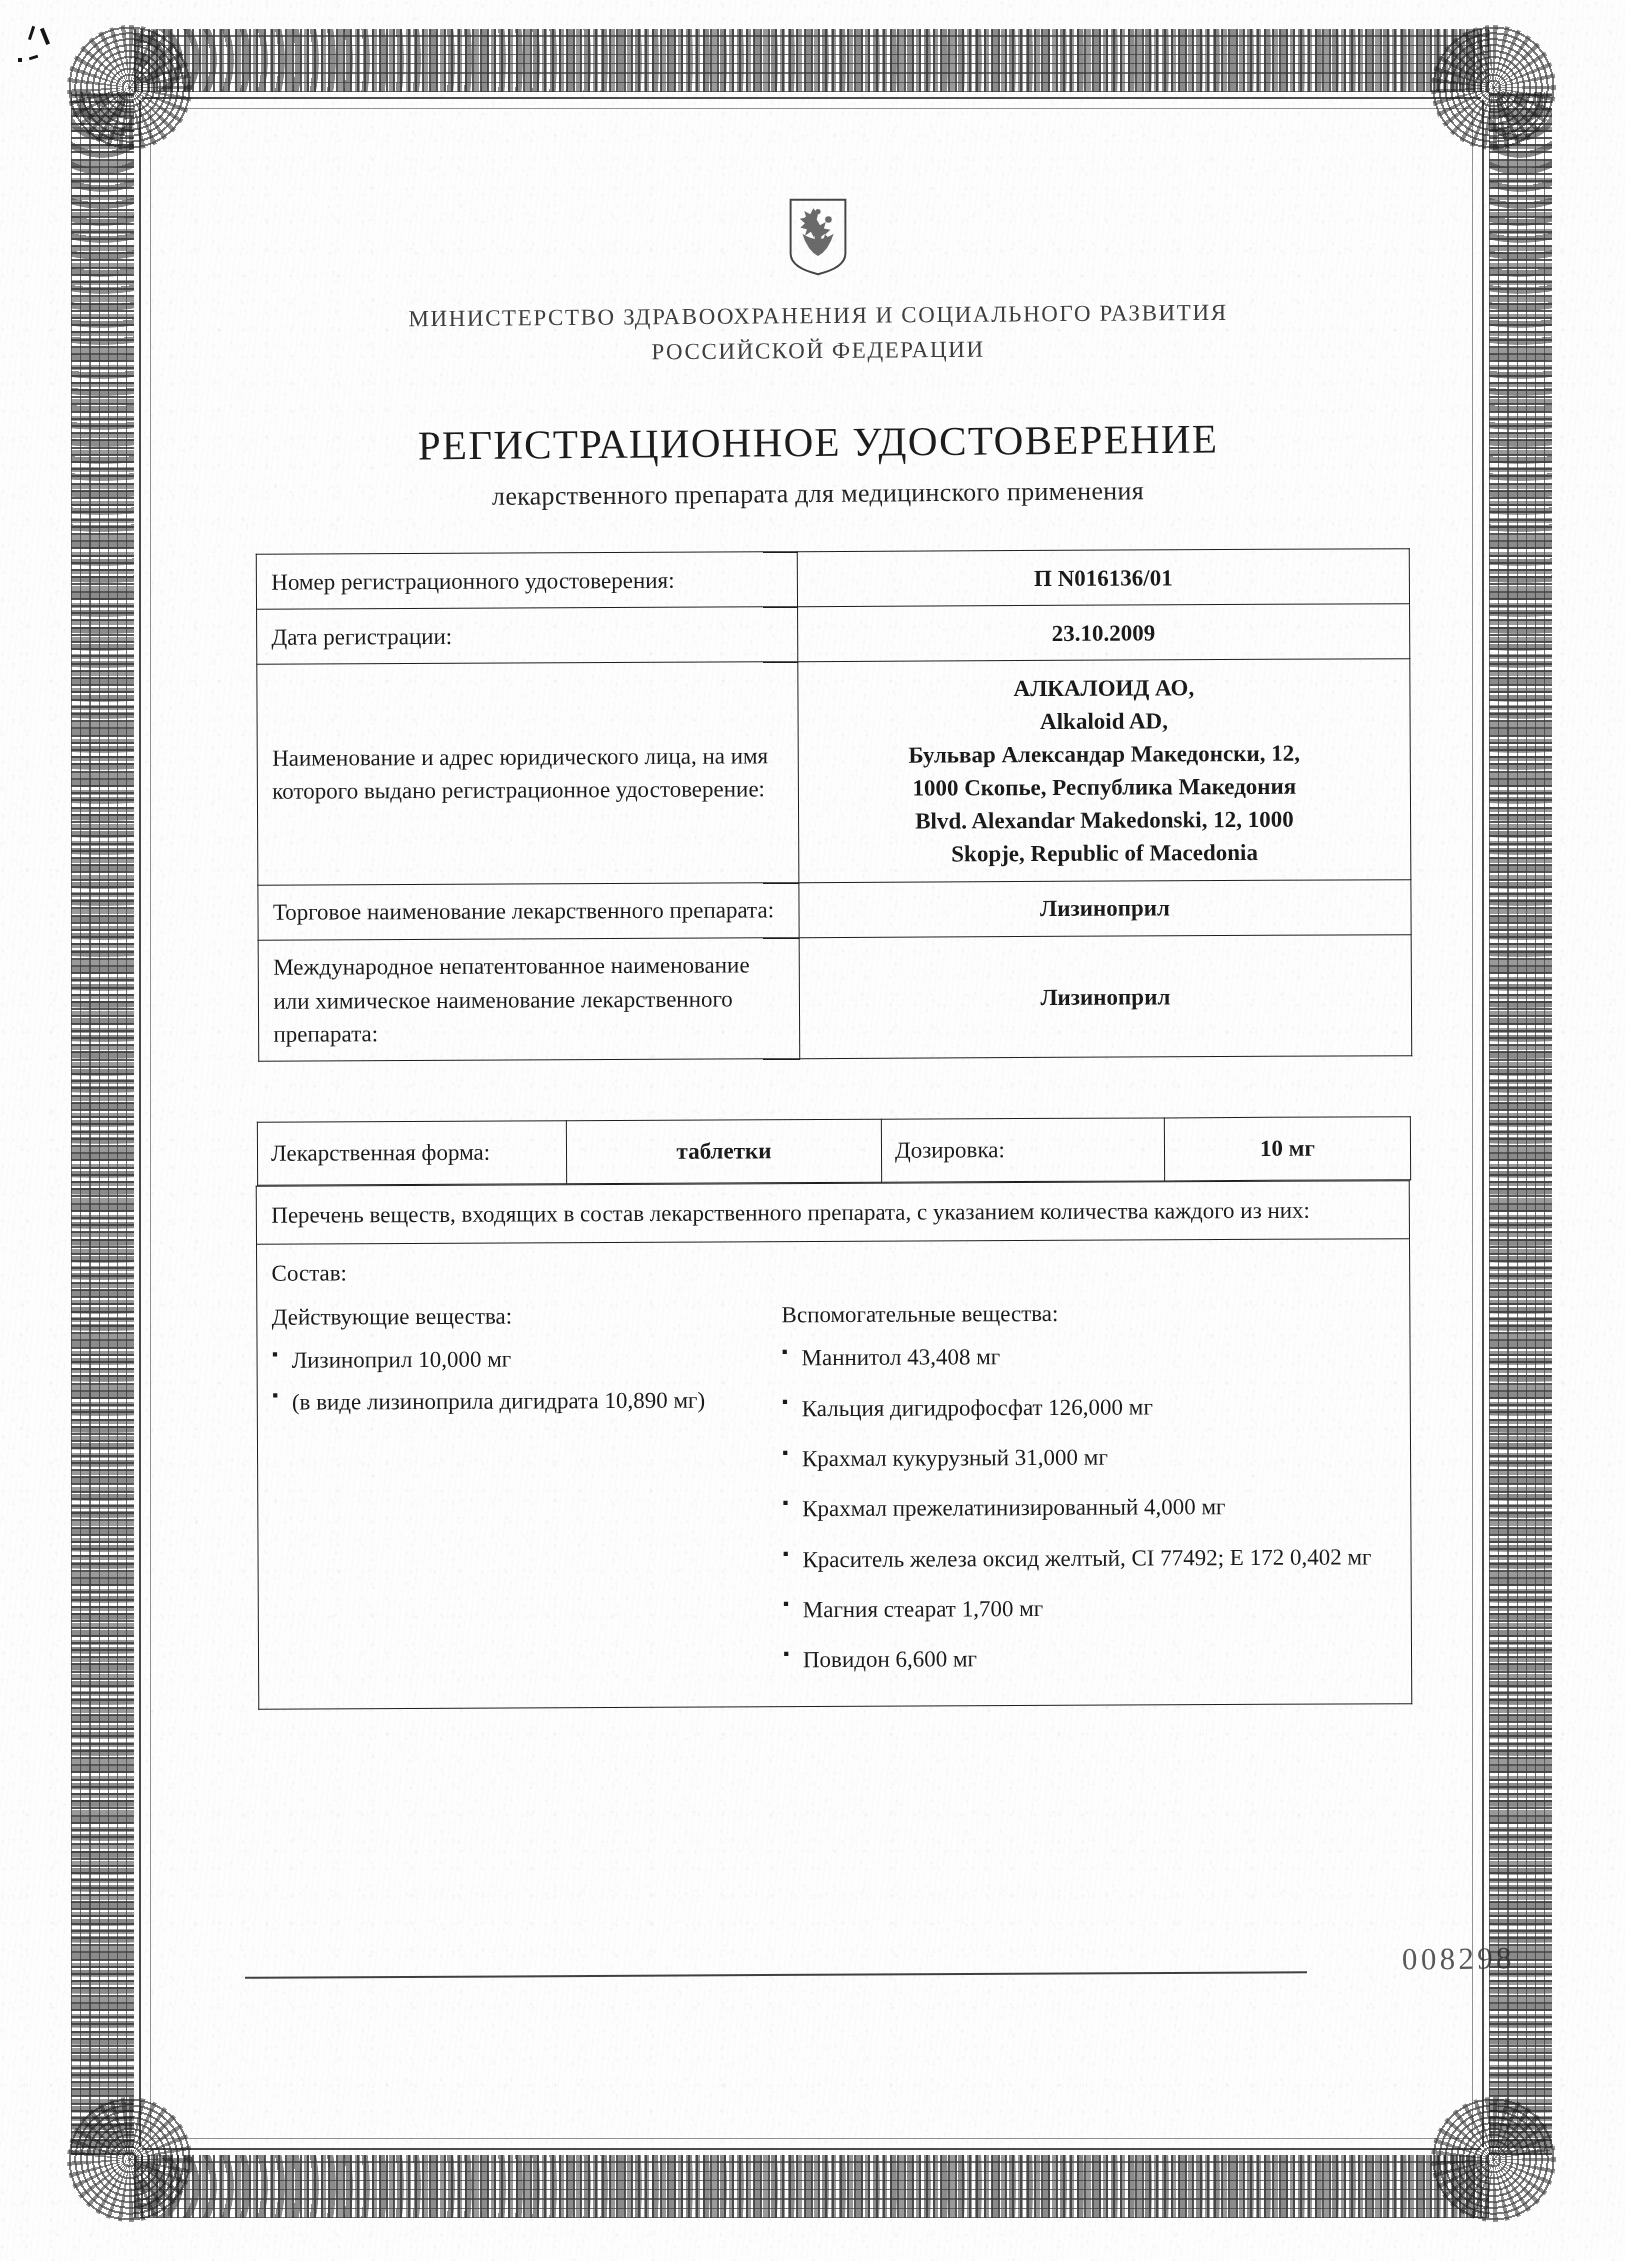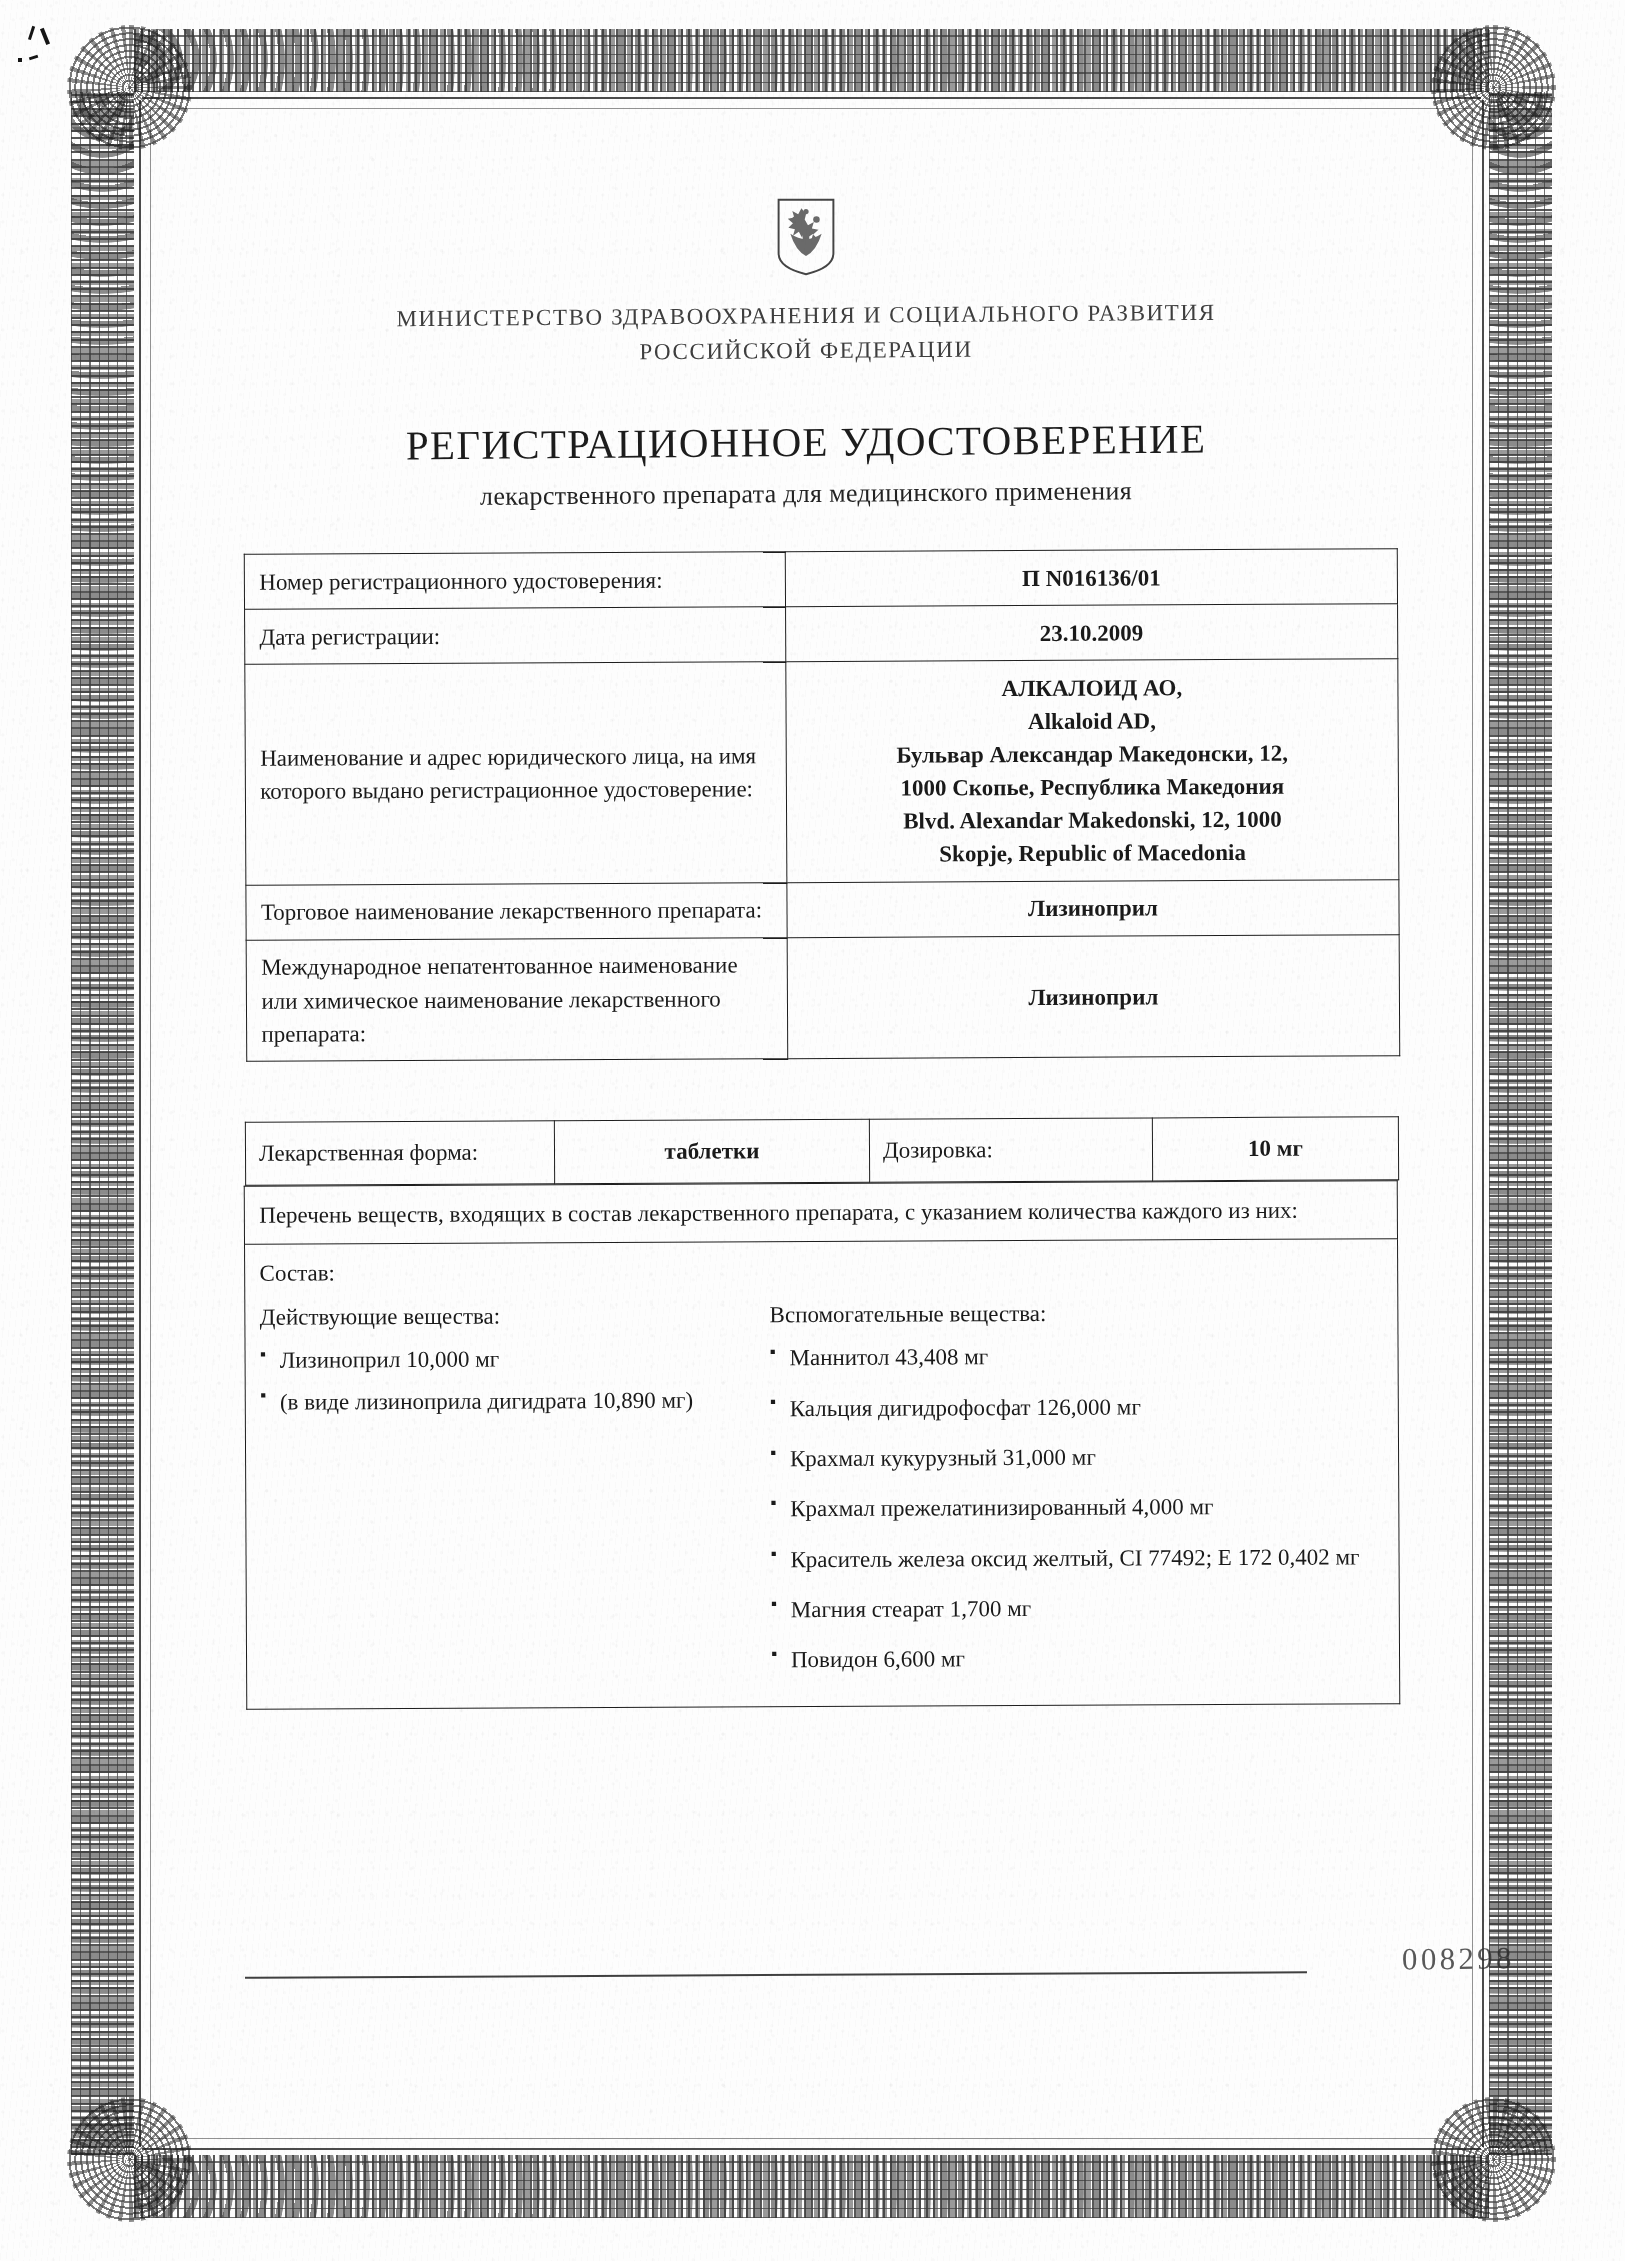--- a/index.html
+++ b/index.html
@@ -104,21 +104,21 @@
   #ir-left{top:71px;left:68px;bottom:71px;width:2px}
   #ir-right{top:71px;right:68px;bottom:71px;width:2px}
   #ir2-top{left:81px;top:79px;right:81px;height:1.3px;opacity:.6}
   #ir2-bot{left:81px;bottom:79px;right:81px;height:1.3px;opacity:.6}
   #ir2-left{top:81px;left:79px;bottom:81px;width:1.3px;opacity:.6}
   #ir2-right{top:81px;right:79px;bottom:81px;width:1.3px;opacity:.6}
 
   
   #content{
     position:absolute;
-    left:216px;top:197px;width:1180px;
+    left:228px;top:197px;width:1180px;
   }
 
   
   #emblem-wrap{display:flex;justify-content:center;margin-bottom:22px;}
   #emblem{width:60px;height:80px;opacity:.82;}
 
   .ministry{
     text-align:center;
     font-size:23px;
     letter-spacing:1.6px;

